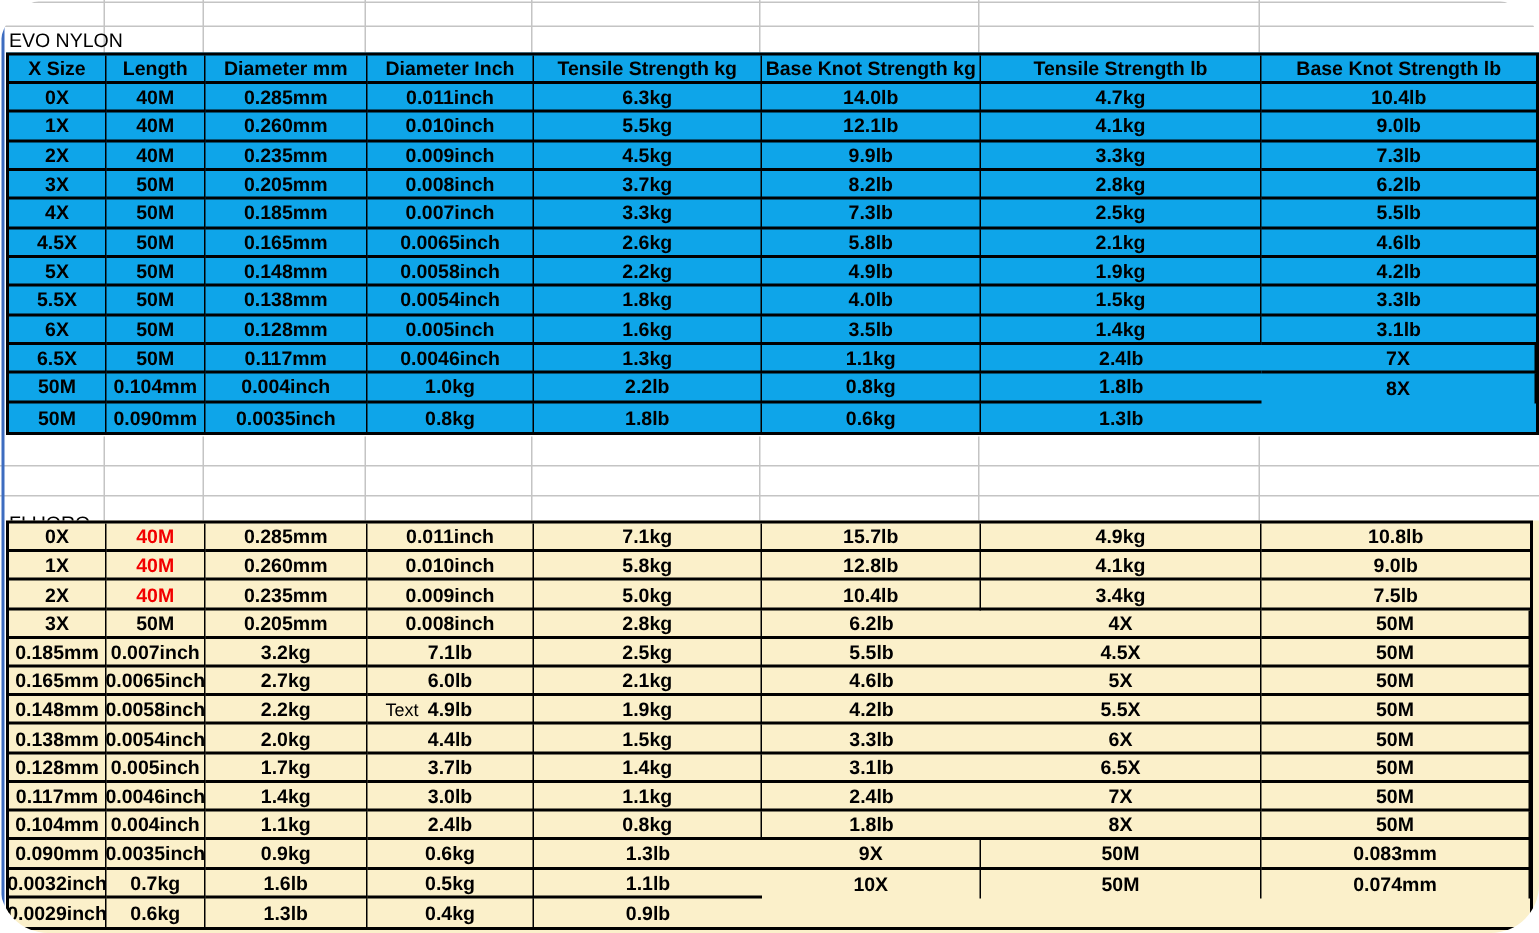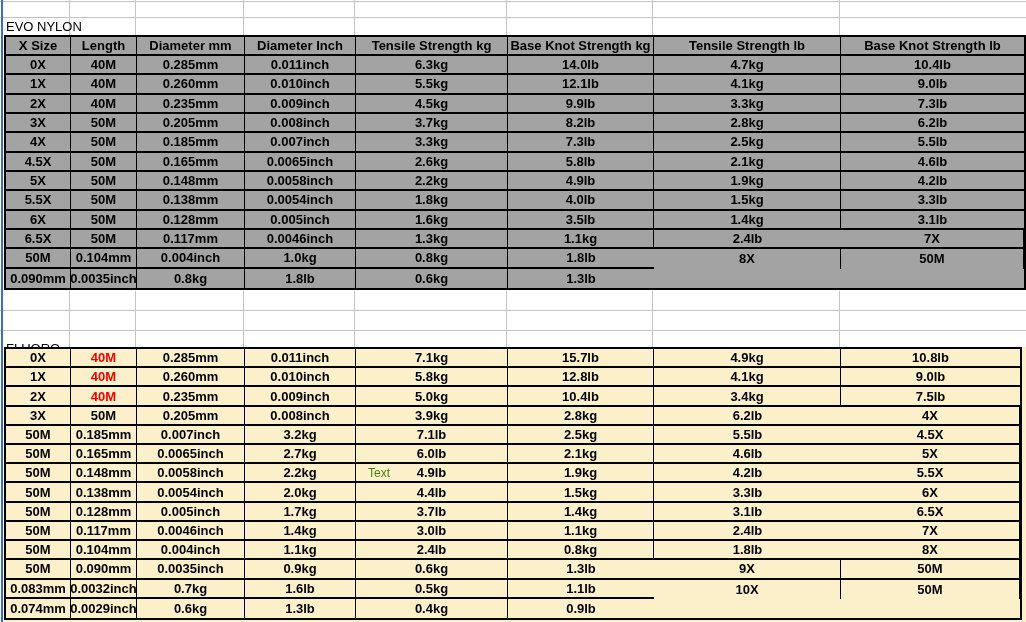--- a/index.html
+++ b/index.html
@@ -1,48 +1,49 @@
 <!DOCTYPE html>
 <html><head>
 <meta charset="utf-8">
 <style>
   html,body{margin:0;padding:0;background:#fff;}
   #stage{
     position:relative;width:1026px;height:622px;overflow:hidden;
     background:var(--bg,#fff);
     font-family:"Liberation Sans","DejaVu Sans",sans-serif;
+    border-radius:32px;
     -webkit-font-smoothing:antialiased;
   }
   .gridline{position:absolute;background:var(--grid,#c4c4c4);}
   .hline{height:1px;left:0;width:1026px;}
   .vline{width:1px;}
   .blue-edge{position:absolute;left:1px;top:0;width:2px;height:622px;background:var(--blue,#3d6cc0);}
   .section-title{
     position:absolute;left:6px;font-size:13px;color:#000;
     display:flex;align-items:center;white-space:nowrap;
   }
   .tbl{
     position:absolute;display:grid;box-sizing:border-box;
-    border:2px solid #000;background:#a3a3a3;
+    border:2px solid #000;background:#0ea5e9;
     grid-template-columns:65px 66px 108px 111px 152px 146px 187px 1fr;
   }
   .tbl.beige{background:var(--beige,#fbf0ca);}
   .cell{
     position:relative;box-sizing:border-box;
     border-right:1px solid #000;border-bottom:2px solid #000;
     display:flex;align-items:center;justify-content:center;
     font-size:13px;font-weight:bold;color:#000;white-space:nowrap;overflow:visible;
   }
   .cell.lastcol{border-right:none;}
   .cell.lastrow{border-bottom:none;}
   .cell.th{font-size:13px;}
   .cell.red{color:var(--red,#f20000);}
   .note-label{
     position:absolute;left:12px;top:50%;transform:translateY(-50%);
-    font-weight:normal;font-size:12px;color:#4d7c0f;
+    font-weight:normal;font-size:12px;color:#000000;
   }
   .fill-strip{position:absolute;background:var(--beige,#fbf0ca);}
 </style>
 </head>
 <body>
 
 <div id="stage" style="--bg: #FFFFFF; --beige: #FBF0CA; --red: #F20000; --grid: #C4C4C4; --blue: #3D6CC0;">
 
   <div id="gridlines">
       <div class="gridline hline" style="top: 1px;"></div>
@@ -153,20 +154,21 @@
       <div class="cell">0.117mm</div>
       <div class="cell">0.0046inch</div>
       <div class="cell">1.3kg</div>
       <div class="cell">1.1kg</div>
       <div class="cell lastcol">2.4lb</div>
       <div class="cell">7X</div>
       <div class="cell">50M</div>
       <div class="cell">0.104mm</div>
       <div class="cell">0.004inch</div>
       <div class="cell">1.0kg</div>
+      <div class="cell">2.2lb</div>
       <div class="cell">0.8kg</div>
       <div class="cell lastcol">1.8lb</div>
       <div class="cell lastrow">8X</div>
       <div class="cell lastrow">50M</div>
       <div class="cell lastrow">0.090mm</div>
       <div class="cell lastrow">0.0035inch</div>
       <div class="cell lastrow">0.8kg</div>
       <div class="cell lastrow">1.8lb</div>
       <div class="cell lastrow">0.6kg</div>
       <div class="cell lastcol lastrow">1.3lb</div>
@@ -196,21 +198,20 @@
       <div class="cell">0.235mm</div>
       <div class="cell">0.009inch</div>
       <div class="cell">5.0kg</div>
       <div class="cell">10.4lb</div>
       <div class="cell">3.4kg</div>
       <div class="cell lastcol">7.5lb</div>
       <div class="cell">3X</div>
       <div class="cell">50M</div>
       <div class="cell">0.205mm</div>
       <div class="cell">0.008inch</div>
-      <div class="cell">3.9kg</div>
       <div class="cell">2.8kg</div>
       <div class="cell lastcol">6.2lb</div>
       <div class="cell">4X</div>
       <div class="cell">50M</div>
       <div class="cell">0.185mm</div>
       <div class="cell">0.007inch</div>
       <div class="cell">3.2kg</div>
       <div class="cell">7.1lb</div>
       <div class="cell">2.5kg</div>
       <div class="cell lastcol">5.5lb</div>

